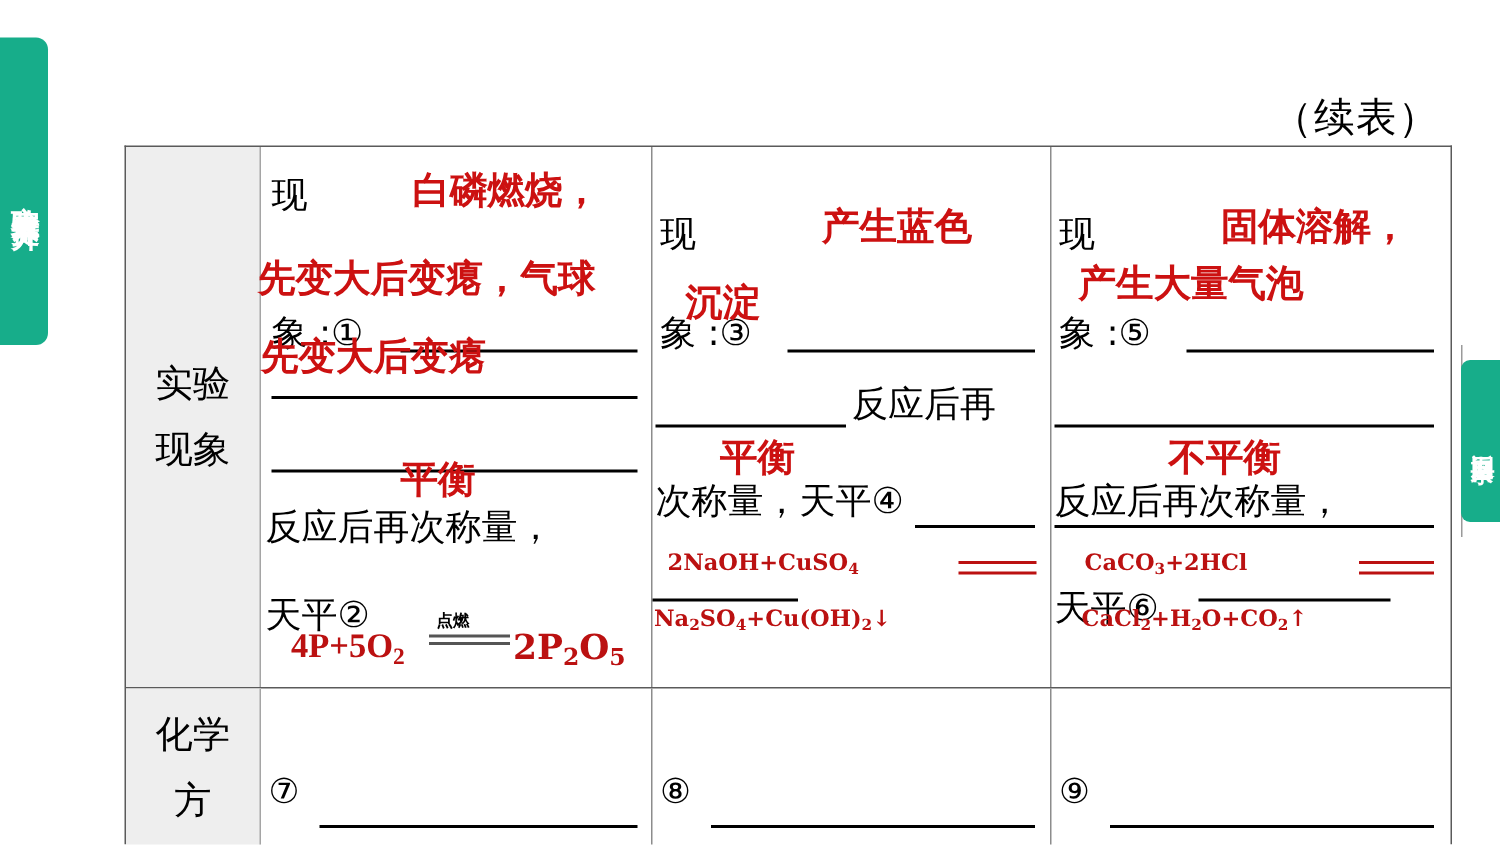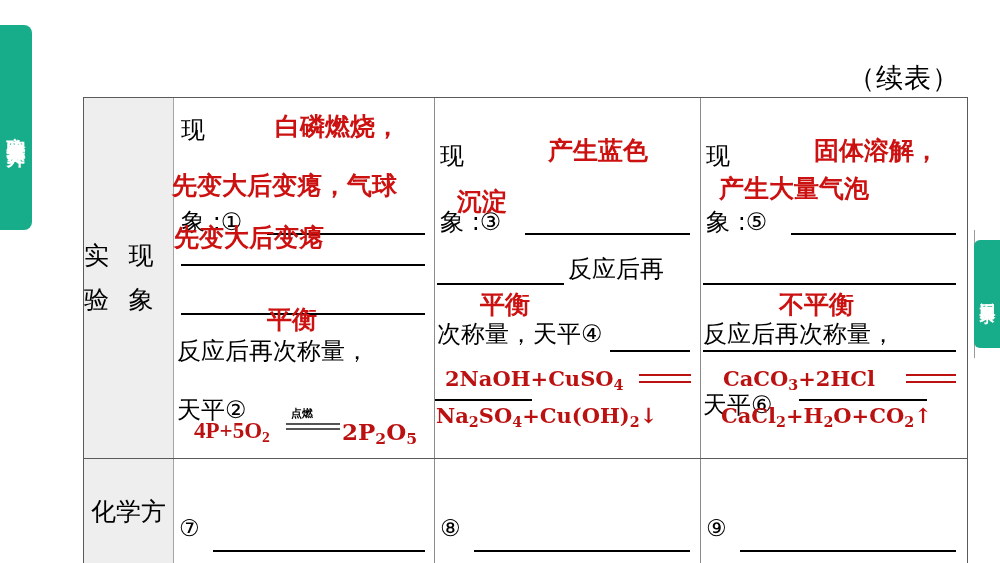--- a/index.html
+++ b/index.html
@@ -94,21 +94,21 @@
     top: 0;
     height: 100%;
     box-sizing: border-box;
   }
   .head-cell {
     left: 0;
     width: 90px;
     background: #eeeeee;
     border-right: 1.5px solid #a5a5a5;
     display: flex;
-    flex-direction: row;
+    flex-direction: column;
     align-items: center;
     justify-content: center;
     font-size: 25px;
     line-height: 1.75;
     font-family: "DejaVu Sans", sans-serif;
   }
   .col-a { left: 90px;  width: 261px; border-right: 1.2px solid #8c8c8c; }
   .col-b { left: 351px; width: 266px; border-right: 1.2px solid #8c8c8c; }
   .col-c { left: 617px; width: 266px; }
 
@@ -148,21 +148,21 @@
   
   .eq {
     position: absolute;
     color: #bb1111;
     font-family: "DejaVu Serif", serif;
     font-weight: bold;
     white-space: nowrap;
   }
   .eq sub { font-size: 0.68em; vertical-align: -0.28em; font-weight: bold; }
   .eq-1 { font-size: 23px; }
-  .eq-2 { font-size: 21px; }
+  .eq-2 { font-size: 15px; }
 
   .eq-arrow {
     position: absolute;
     display: inline-block;
   }
   .eq-arrow .bar {
     display: block;
     border-bottom: 2px solid #555555;
     height: 0;
   }

